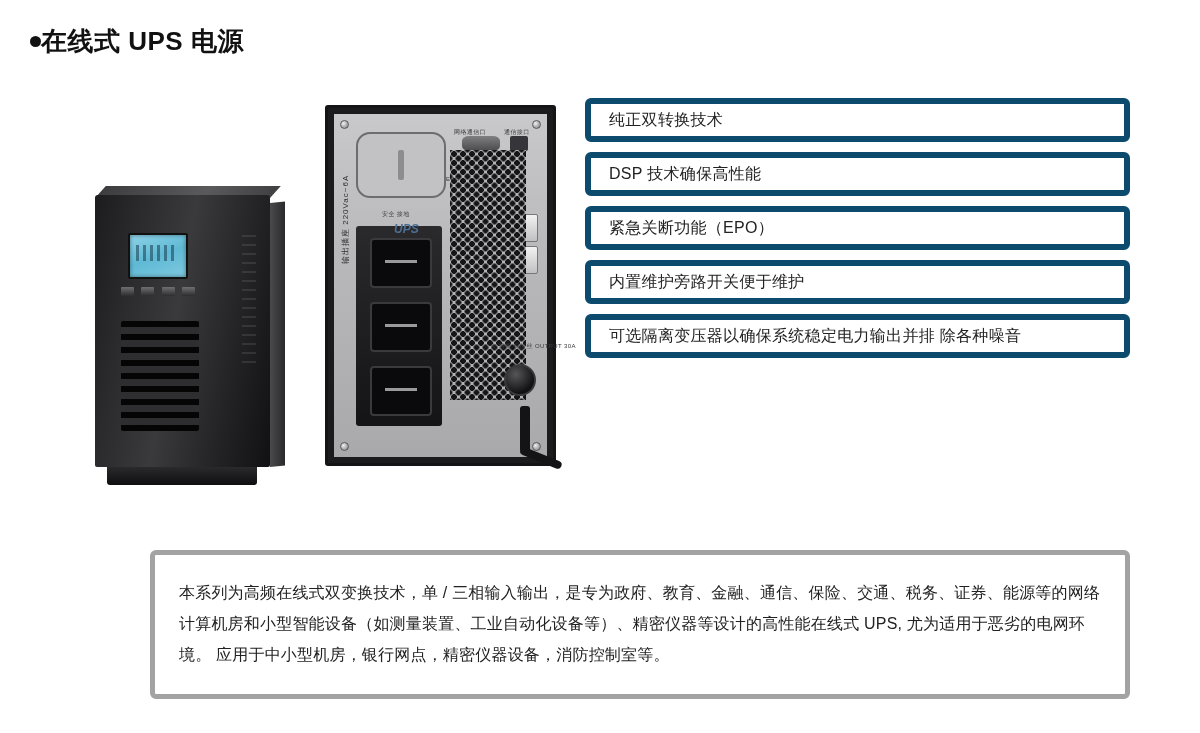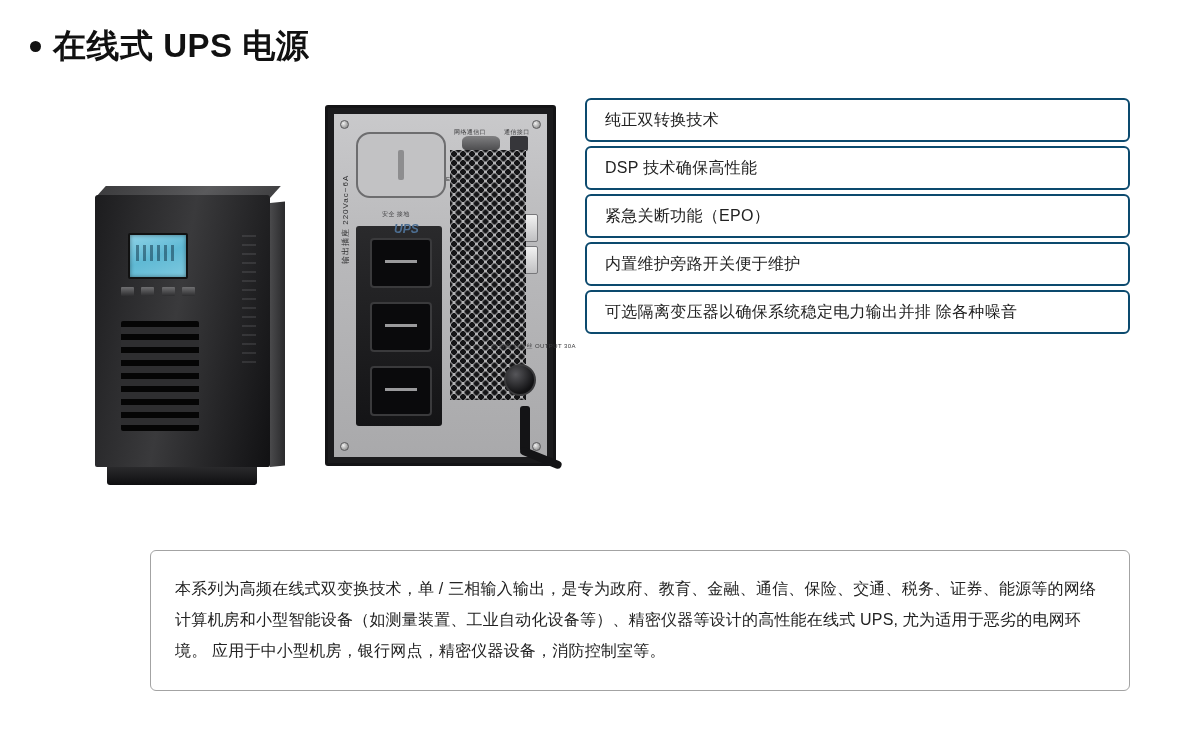--- a/index.html
+++ b/index.html
@@ -14,27 +14,26 @@
     color: #1a1a1a;
     position: relative;
     overflow: hidden;
   }
 
   
   .page-title {
     position: absolute;
     left: 30px;
     top: 24px;
-    font-size: 33px;
+    font-size: 26px;
     font-weight: 700;
     letter-spacing: 0.5px;
     color: #111;
     display: flex;
     align-items: center;
-    gap: 12px;
   }
   .bullet-dot {
     width: 11px;
     height: 11px;
     border-radius: 50%;
     background: #111;
     display: inline-block;
     flex: 0 0 auto;
   }
 
@@ -295,40 +294,40 @@
   .feature-list {
     position: absolute;
     left: 585px;
     top: 98px;
     width: 545px;
   }
   .feature-item {
     box-sizing: border-box;
     width: 100%;
     height: 44px;
-    border: 2px solid #0c4a6e;
+    border: 6px solid #0c4a6e;
     border-radius: 6px;
     background: #fff;
     display: flex;
     align-items: center;
     padding: 0 18px;
     font-size: 16px;
     color: #222;
-    margin-bottom: 4px;
+    margin-bottom: 10px;
     letter-spacing: .3px;
   }
 
   
   .description {
     position: absolute;
     left: 150px;
     top: 550px;
     width: 980px;
     box-sizing: border-box;
-    border: 1px solid #a3a3a3;
+    border: 5px solid #a3a3a3;
     border-radius: 6px;
     background: #fff;
     padding: 22px 24px 24px 24px;
   }
   .description p {
     margin: 0;
     font-size: 16px;
     line-height: 31px;
     color: #222;
     letter-spacing: .2px;

